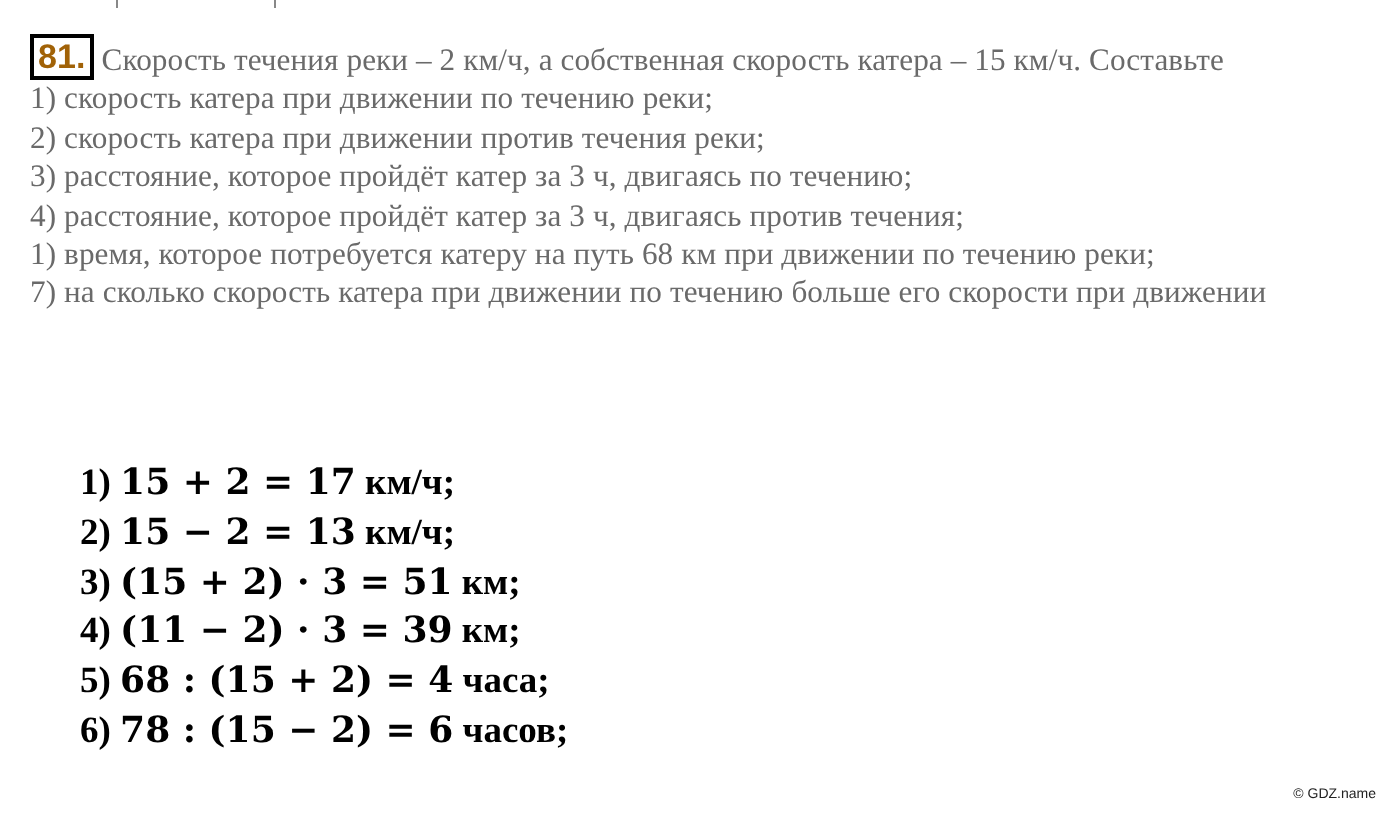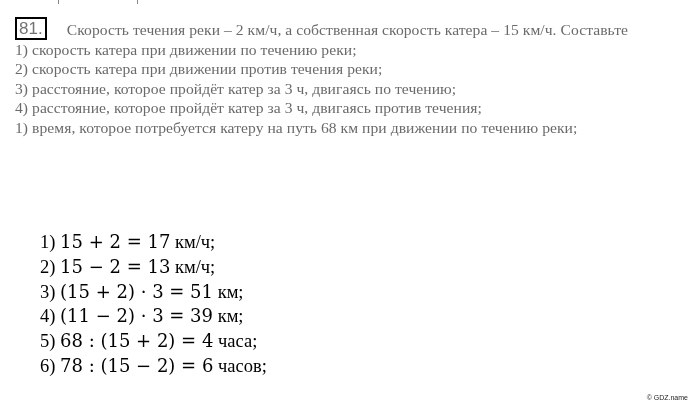--- a/index.html
+++ b/index.html
@@ -38,40 +38,41 @@
     line-height: 19.4px;
     letter-spacing: 0.05px;
   }
   .problem-line {
     white-space: nowrap;
     display: block;
   }
   .num-box {
     display: inline-block;
     border: 2px solid #000;
-    color: #737373;
+    color: #a16207;
     font-family: "Liberation Sans", "DejaVu Sans", sans-serif;
-    font-weight: normal;
+    font-weight: bold;
     font-size: 17px;
     line-height: 17px;
     padding: 1px 2px 1px 2px;
-    margin-right: 20px;
+    margin-right: 4px;
     vertical-align: 1px;
   }
   .solution {
     position: absolute;
     left: 40px;
     top: 230px;
     color: #000;
     font-size: 18.5px;
     line-height: 24.8px;
   }
   .sol-line {
     white-space: nowrap;
     display: block;
+    font-weight: bold;
   }
   .sol-idx {
     font-family: "Liberation Serif", serif;
   }
   .sol-expr {
     font-family: "DejaVu Serif", "Liberation Serif", serif;
     font-size: 18px;
   }
   .sol-unit {
     font-family: "Liberation Serif", serif;
@@ -93,20 +94,21 @@
   <span style="left:137px"></span>
 </div>
 
 <div class="problem">
   <span class="problem-line"><span class="num-box">81.</span><span>Скорость течения реки – 2 км/ч, а собственная скорость катера – 15 км/ч. Составьте</span></span>
   <span class="problem-line">1) скорость катера при движении по течению реки;</span>
   <span class="problem-line">2) скорость катера при движении против течения реки;</span>
   <span class="problem-line">3) расстояние, которое пройдёт катер за 3 ч, двигаясь по течению;</span>
   <span class="problem-line">4) расстояние, которое пройдёт катер за 3 ч, двигаясь против течения;</span>
   <span class="problem-line">1) время, которое потребуется катеру на путь 68 км при движении по течению реки;</span>
+  <span class="problem-line">7) на сколько скорость катера при движении по течению больше его скорости при движении</span>
 </div>
 
 <div class="solution">
   <span class="sol-line"><span class="sol-idx">1)</span> <span class="sol-expr">15 + 2 = 17</span> <span class="sol-unit">км/ч;</span></span>
   <span class="sol-line"><span class="sol-idx">2)</span> <span class="sol-expr">15 − 2 = 13</span> <span class="sol-unit">км/ч;</span></span>
   <span class="sol-line"><span class="sol-idx">3)</span> <span class="sol-expr">(15 + 2) · 3 = 51</span> <span class="sol-unit">км;</span></span>
   <span class="sol-line"><span class="sol-idx">4)</span> <span class="sol-expr">(11 − 2) · 3 = 39</span> <span class="sol-unit">км;</span></span>
   <span class="sol-line"><span class="sol-idx">5)</span> <span class="sol-expr">68 : (15 + 2) = 4</span> <span class="sol-unit">часа;</span></span>
   <span class="sol-line"><span class="sol-idx">6)</span> <span class="sol-expr">78 : (15 − 2) = 6</span> <span class="sol-unit">часов;</span></span>
 </div>

